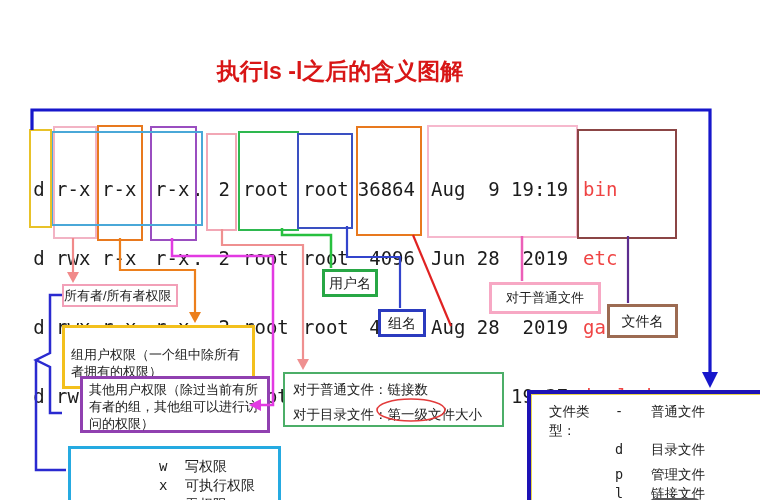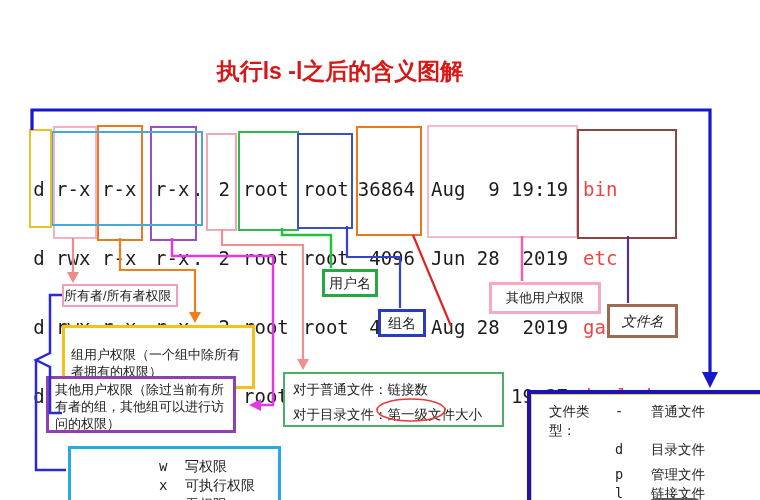--- a/index.html
+++ b/index.html
@@ -35,38 +35,38 @@
   .cb-group{left:297px;top:91px;width:52px; height:92px; border:2px solid #3a50c2;}
   .cb-size {left:356px;top:84px;width:62px; height:106px;border:2px solid #e8791e;}
   .cb-date {left:427px;top:83px;width:147px;height:109px;border:2px solid #f6b8cd;}
   .cb-name {left:577px;top:87px;width:96px; height:106px;border:2px solid #8b4545;}
   
   .ann{position:absolute;background:#fff;color:#222;}
   .a-owner   {left:62px; top:242px;width:112px;height:19px;border:2px solid #f2a0b8;
               font-size:13px;text-align:left;line-height:19px;}
   .a-group   {left:62px; top:283px;width:181px;height:40px;border:3px solid #f3c01c;
               font-size:13px;line-height:17px;padding:18px 0 0 6px;}
-  .a-other   {left:46px; top:334px;width:178px;height:49px;border:3px solid #9040b0;
+  .a-other   {left:80px; top:334px;width:178px;height:49px;border:3px solid #9040b0;
               font-size:13px;line-height:17px;padding:2px 0 0 6px;}
   .a-fileperm{left:68px; top:404px;width:191px;height:80px;border:3px solid #25aae1;
               font-size:14px;padding:8px 0 0 16px;}
   .a-fileperm .row{display:grid;grid-template-columns:72px 26px auto;line-height:19px;}
   .a-fileperm .letter{font-family:"DejaVu Sans Mono","Liberation Mono",monospace;}
   .a-username{left:322px;top:227px;width:50px;height:22px;border:3px solid #28a745;
               font-size:14px;text-align:center;line-height:22px;}
   .a-grpname {left:378px;top:267px;width:42px;height:22px;border:3px solid #2b3bbf;
               font-size:14px;text-align:center;line-height:22px;}
   .a-linknote{left:283px;top:330px;width:209px;height:48px;border:2px solid #4cae68;
               font-size:13.5px;line-height:25px;padding:3px 0 0 8px;}
   .a-mtime   {left:489px;top:240px;width:106px;height:26px;border:3px solid #f7a8c4;
               font-size:13px;text-align:center;line-height:26px;}
   .a-size    {left:436px;top:285px;width:156px;height:31px;border:3px solid #e87a1e;
               font-size:14px;text-align:center;line-height:31px;}
   .a-filename{left:607px;top:262px;width:65px;height:28px;border:3px solid #9c6b52;
-              font-size:14px;text-align:center;line-height:28px;font-style:italic;}
+              font-size:14px;text-align:center;line-height:28px;}
   .a-filetype{left:527px;top:348px;width:218px;height:135px;border:4px solid #1d12b5;
               font-size:13.5px;padding:8px 0 0 18px;box-shadow:inset 0 0 0 1px #e8d44c;}
   .a-filetype .row{display:grid;grid-template-columns:66px 36px auto;line-height:19px;}
   .a-filetype .gap{height:6px;}
   .a-filetype .letter{font-family:"DejaVu Sans Mono","Liberation Mono",monospace;}
   
   #overlay{position:absolute;left:0;top:0;width:760px;height:500px;pointer-events:none;}
   
   .wm-box{position:absolute;left:648px;top:456px;width:54px;height:50px;background:#58585a;
           border-radius:8px;display:flex;align-items:center;justify-content:center;}
@@ -181,21 +181,21 @@
   </div>
 
   <div class="ann a-username">用户名</div>
   <div class="ann a-grpname">组名</div>
 
   <div class="ann a-linknote">
     <div>对于普通文件：链接数</div>
     <div><span>对于目录文件：</span><span>第一级</span><span>文件大小</span></div>
   </div>
 
-  <div class="ann a-mtime">其他用户权限</div>
+  <div class="ann a-mtime">对于普通文件</div>
   <div class="ann a-filename">文件名</div>
 
   <div class="ann a-filetype">
     <div class="row">
       <span>文件类型：</span>
       <span class="letter">-</span>
       <span>普通文件</span>
     </div>
     <div class="row">
       <span></span>

